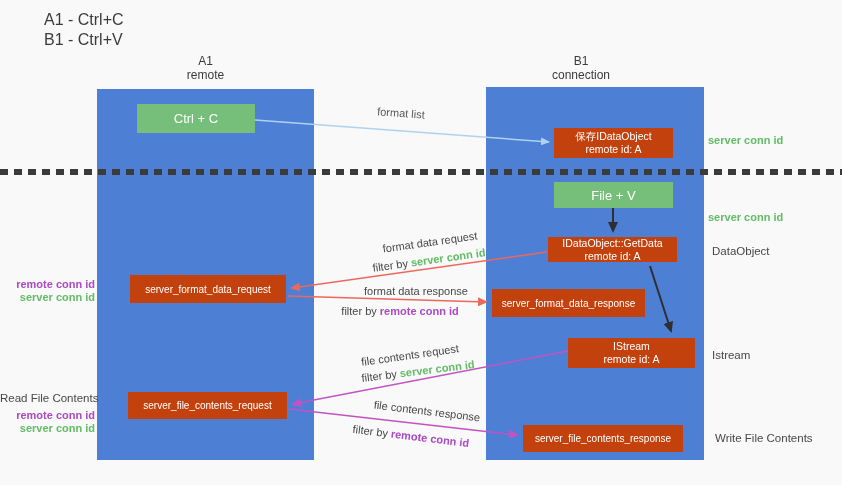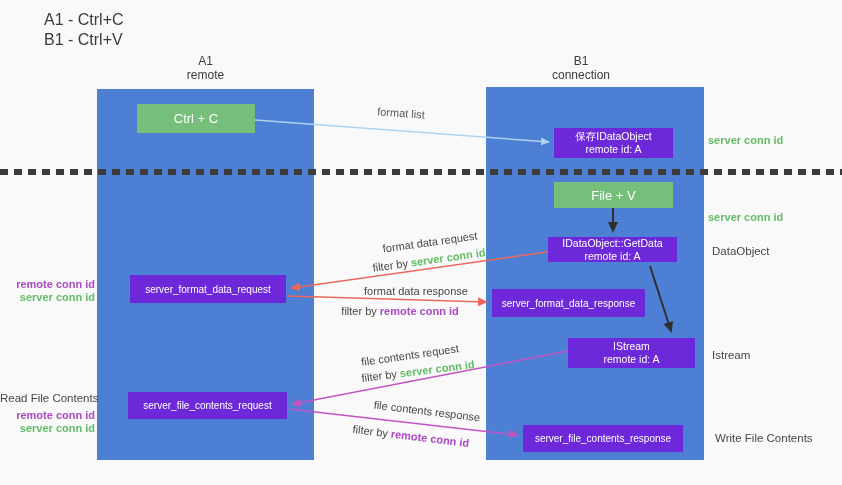--- a/index.html
+++ b/index.html
@@ -12,21 +12,21 @@
   .lane { position:absolute; background:#4d7fd4; z-index:1; }
   .title { position:absolute; top:10px; left:0; width:830px; text-align:left;
            font-size:16px; line-height:20px; color:#3b3b3b; z-index:2;padding-left:44px; }
   .lane-header { position:absolute; text-align:center; font-size:12px; line-height:14px;
                  color:#3b3b3b; z-index:2; }
   .node { position:absolute; display:flex; flex-direction:column; align-items:center;
           justify-content:center; color:#ffffff; text-align:center; white-space:nowrap;
           z-index:3; font-size:10px; line-height:13px; }
   .node.two-line { font-size:10.5px; }
   .green  { background:#76bf7a; font-size:13px; }
-  .orange { background:#6d28d9; }
+  .orange { background:#c2410c; }
   .side-label { position:absolute; font-size:11.5px; color:#474747; z-index:3;
                 white-space:nowrap; line-height:13px; }
   .right-align { text-align:right; }
   .conn-green  { color:#62bd66; font-weight:bold; font-size:11px; }
   .conn-purple { color:#ab4ac2; font-weight:bold; font-size:11px; }
   .arrow-label { position:absolute; font-size:11px; color:#474747; white-space:nowrap;
                  z-index:3; transform-origin:center; }
   .arrow-label.light { color:#5a5a5a; }
 </style>
 </head>

